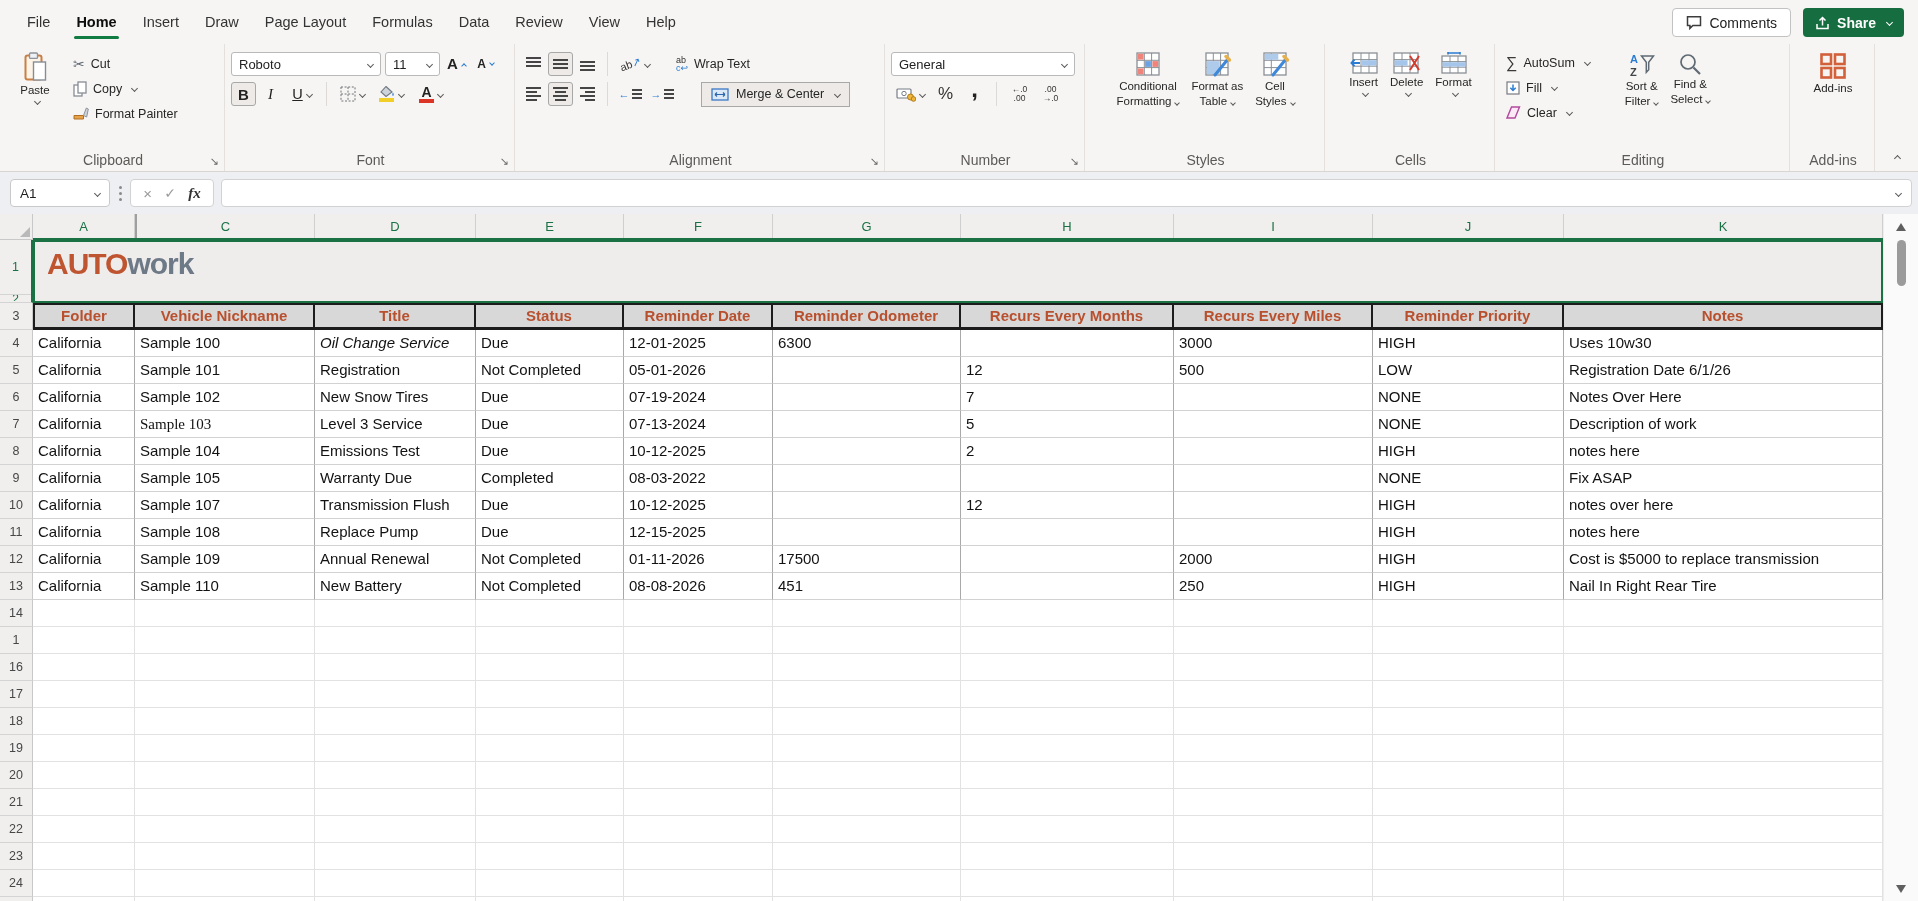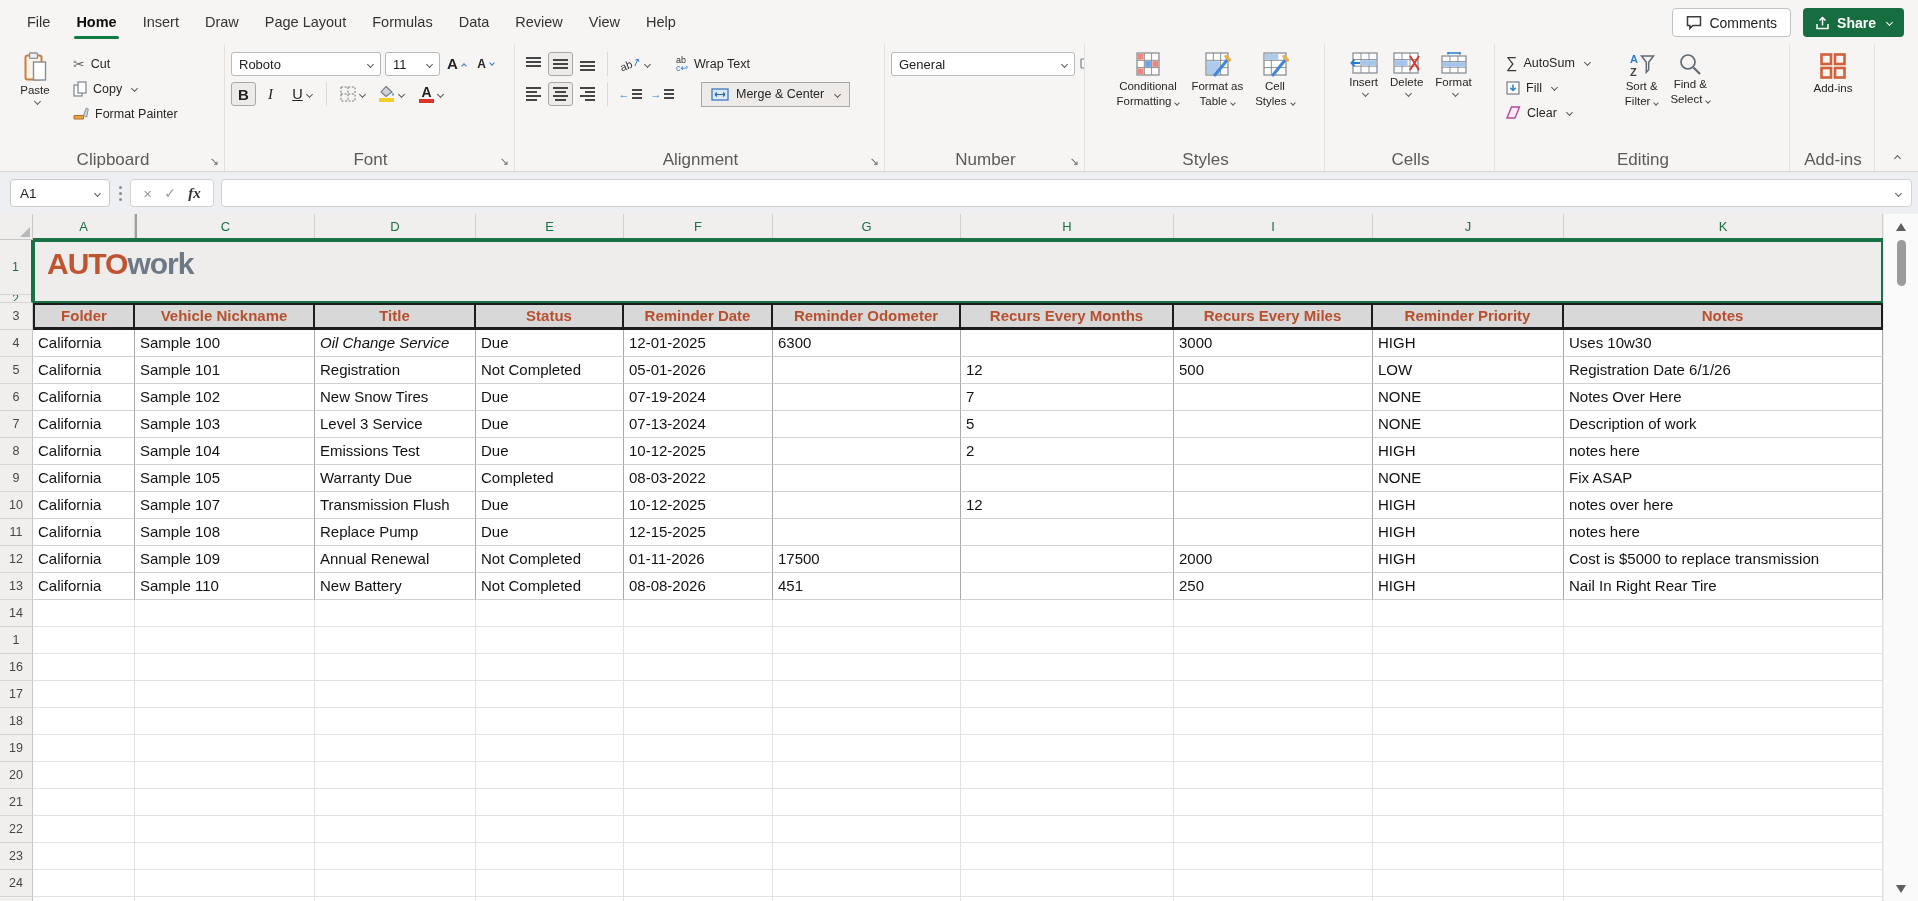--- a/index.html
+++ b/index.html
@@ -31,21 +31,21 @@
   .chev.tiny { width:4px; height:4px; }
   .chev.center { margin-top:0; }
 
   
   .ribbon { position:absolute; top:44px; left:0; right:0; height:128px; background:#f7f5f3;
             border-bottom:1px solid #d8d5d2; display:flex; }
   .rb-grp { height:100%; border-right:1px solid #e3e0dd; display:flex; flex-direction:column;
             padding:5px 4px 0 6px; position:relative; flex:none; overflow:hidden; }
   .rb-content { flex:1; display:flex; }
   .rb-label { height:22px; display:flex; align-items:center; justify-content:center;
-            font-size:17px; color:#5c5a58; }
+            font-size:14px; color:#5c5a58; }
   .launcher { position:absolute; right:5px; bottom:5px; font-size:11px; color:#6a6866; line-height:10px; }
   .rb-col { display:flex; flex-direction:column; }
   .rb-row { display:flex; align-items:center; height:30px; }
   .bigbtn { display:flex; flex-direction:column; align-items:center; gap:2px; padding:3px 4px;
             font-size:11.5px; color:#262626; text-align:center; line-height:13px; border-radius:4px; }
   .sbtn { display:flex; align-items:center; gap:6px; height:25px; padding:0 5px;
           font-size:12.5px; color:#262626; border-radius:3px; white-space:nowrap; }
   .ibtn { width:25px; height:24px; display:flex; align-items:center; justify-content:center;
           border-radius:3px; flex:none; }
   .on { border:1px solid #a8a8a8; background:#edeae7; }
@@ -405,21 +405,21 @@
           </div>
         </div>
       </div>
       <div class="rb-label">
         <span>Alignment</span>
       </div>
       <span class="launcher">↘</span>
     </div>
 
     <div class="rb-grp" style="width:200px">
-      <div class="rb-content" style="flex-direction:row">
+      <div class="rb-content" style="flex-direction:column">
         <div class="rb-row">
           <div class="combo" style="width:184px">
             <span>General</span>
             <span class="chev center"></span>
           </div>
         </div>
         <div class="rb-row" style="gap:4px">
           <div class="ibtn" style="width:38px">
             <span class="icon-wrap">
               <svg width="20" height="15" viewBox="0 0 20 15">
@@ -724,21 +724,21 @@
           <div class="cell data" style="width: 149px;">07-19-2024</div>
           <div class="cell data" style="width: 188px;"></div>
           <div class="cell data" style="width: 213px;">7</div>
           <div class="cell data" style="width: 199px;"></div>
           <div class="cell data" style="width: 191px;">NONE</div>
           <div class="cell data" style="width: 319px;">Notes Over Here</div>
         </div>
         <div class="g-row">
           <div class="rowhdr">7</div>
           <div class="cell data" style="width: 102px;">California</div>
-          <div class="cell data" style="width: 180px;">Sample 103</div>
+          <div class="cell data" style="width: 180px; font-family: Liberation Serif, serif;">Sample 103</div>
           <div class="cell data" style="width: 161px;">Level 3 Service</div>
           <div class="cell data" style="width: 148px;">Due</div>
           <div class="cell data" style="width: 149px;">07-13-2024</div>
           <div class="cell data" style="width: 188px;"></div>
           <div class="cell data" style="width: 213px;">5</div>
           <div class="cell data" style="width: 199px;"></div>
           <div class="cell data" style="width: 191px;">NONE</div>
           <div class="cell data" style="width: 319px;">Description of work</div>
         </div>
         <div class="g-row">

